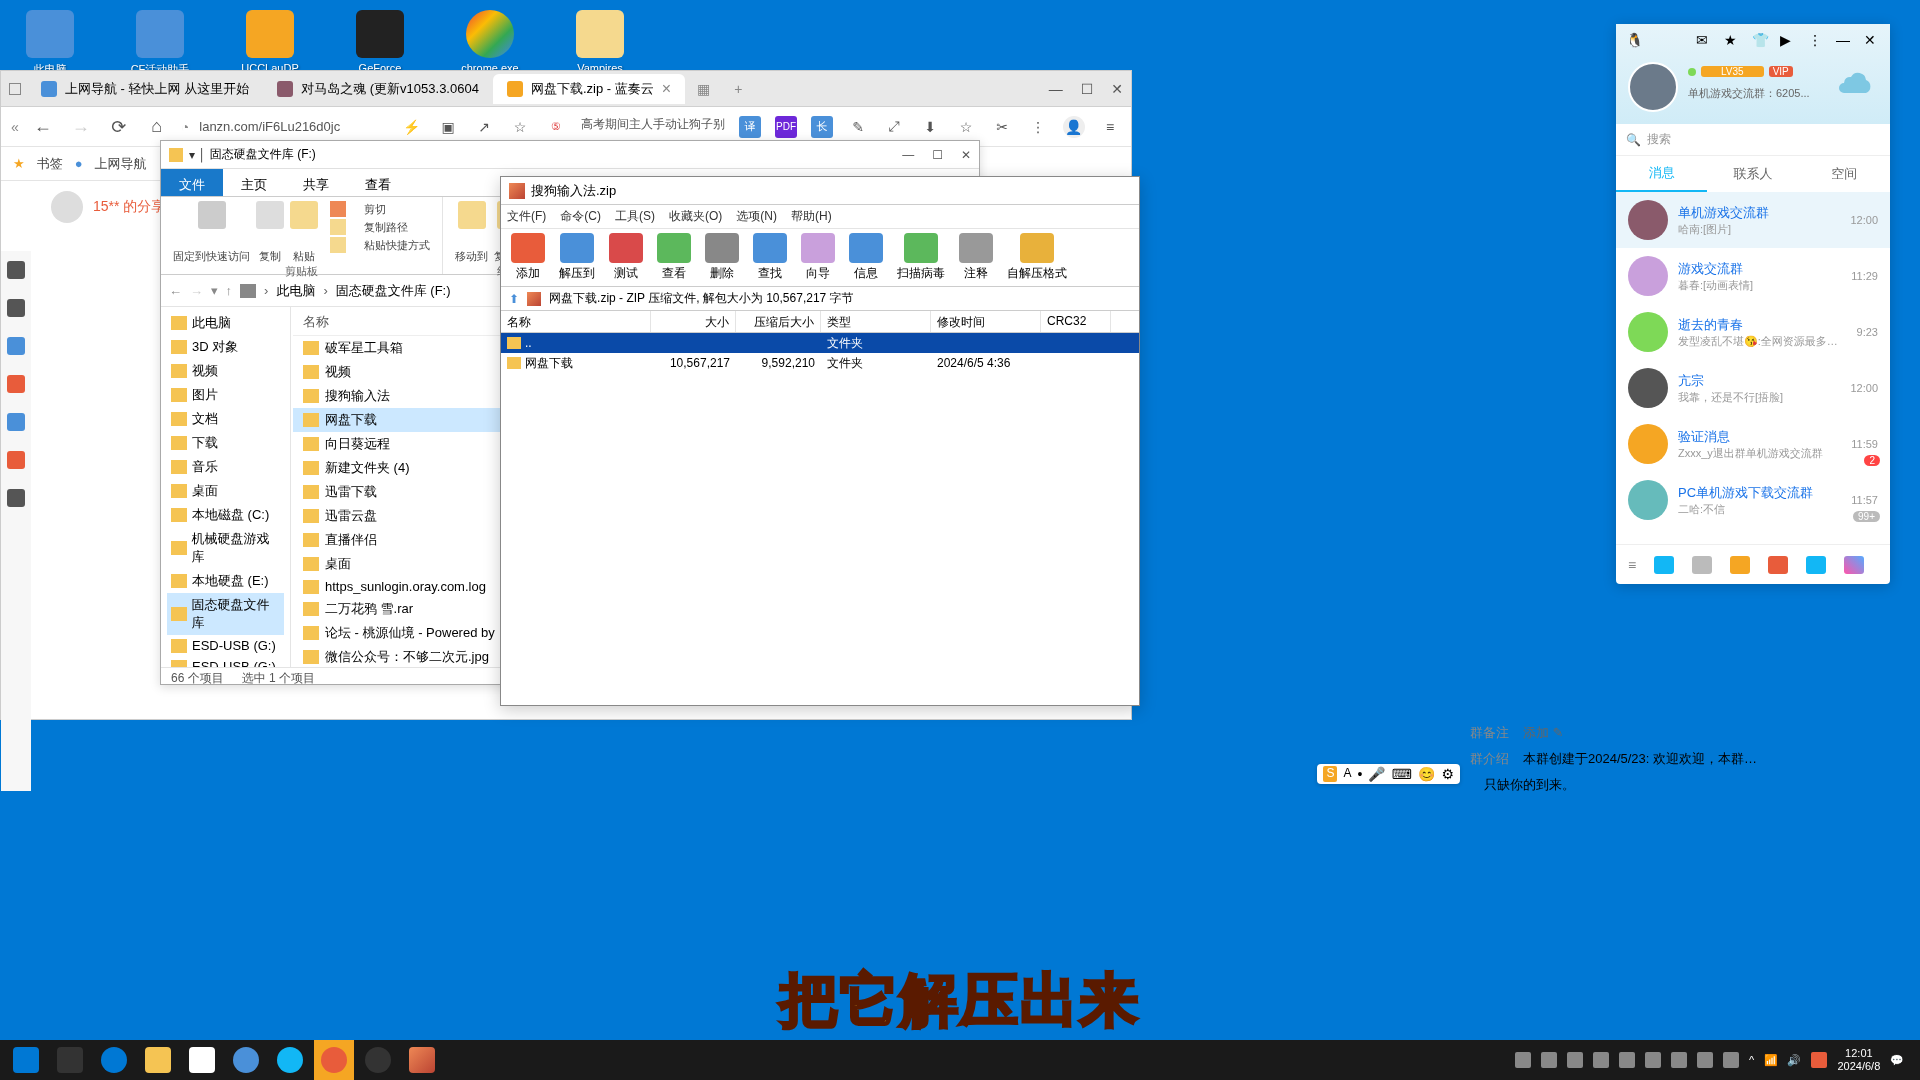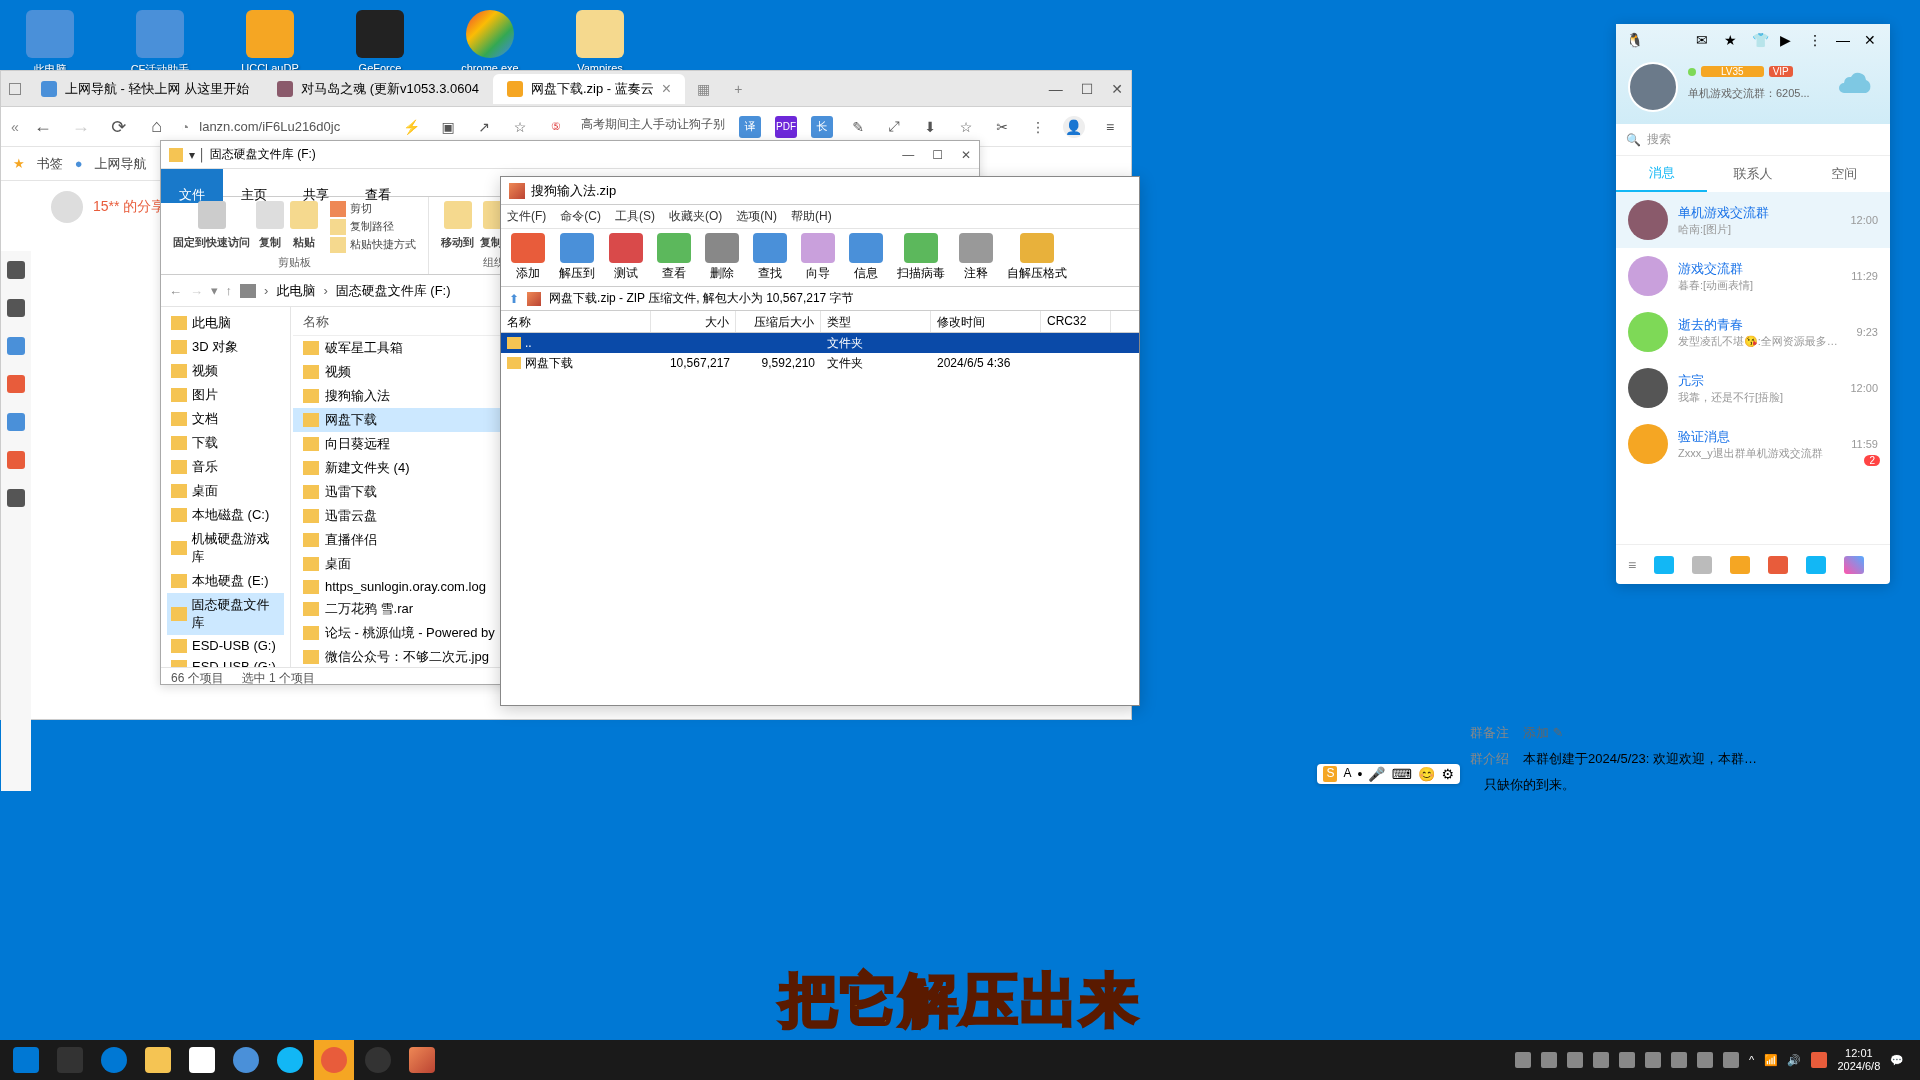--- a/index.html
+++ b/index.html
@@ -31,29 +31,29 @@
 .avatar-circle { width: 32px; height: 32px; background: #ddd; border-radius: 50%; }
 
 .sidebar { position: absolute; left: 0; top: 180px; width: 30px; height: 540px; background: #f7f7f7; display: flex; flex-direction: column; align-items: center; gap: 20px; padding-top: 10px; }
 .sidebar .s-icon { width: 18px; height: 18px; background: #888; border-radius: 3px; }
 
 
 .explorer { position: absolute; top: 140px; left: 160px; width: 820px; height: 545px; background: #fff; border: 1px solid #aaa; box-shadow: 0 2px 10px rgba(0,0,0,0.15); }
 .explorer-title { height: 28px; background: #fff; display: flex; align-items: center; padding: 0 8px; font-size: 12px; border-bottom: 1px solid #e0e0e0; }
 .explorer-title .t-icons { margin-left: auto; display: flex; gap: 18px; color: #555; }
 .explorer-tabs { height: 28px; display: flex; border-bottom: 1px solid #ccc; }
-.exp-tab { padding: 17px 18px; font-size: 13px; }
+.exp-tab { padding: 7px 18px; font-size: 13px; }
 .exp-tab.active { background: #1979ca; color: #fff; }
 
 .ribbon { height: 78px; display: flex; border-bottom: 1px solid #ccc; }
 .ribbon-group { display: flex; flex-direction: column; align-items: center; padding: 4px 12px; border-right: 1px solid #e4e4e4; }
 .ribbon-row { display: flex; gap: 6px; }
-.ribbon-btn { display: flex; flex-direction: column; align-items: center; gap: 6px; font-size: 11px; color: #444; font-weight: bold; }
+.ribbon-btn { display: flex; flex-direction: column; align-items: center; gap: 20px; font-size: 11px; color: #444; }
 .ribbon-btn .ri { width: 28px; height: 28px; background: #f5d98e; border-radius: 3px; }
-.ribbon-small { font-size: 11px; color: #444; display: flex; gap: 4px; }
+.ribbon-small { font-size: 11px; color: #444; display: flex; align-items: center; gap: 18px; }
 .ribbon-small .si { width: 16px; height: 16px; background: #f5d98e; }
 .ribbon-label { font-size: 11px; color: #666; margin-top: auto; }
 
 .explorer-path { height: 32px; display: flex; align-items: center; padding: 0 8px; gap: 8px; border-bottom: 1px solid #e4e4e4; font-size: 13px; }
 .path-arrow { color: #666; }
 
 .explorer-body { display: flex; height: 360px; }
 .exp-nav { width: 130px; border-right: 1px solid #e4e4e4; overflow-y: auto; padding: 4px 6px; font-size: 13px; }
 .exp-nav-item { padding: 3px 4px; display: flex; align-items: center; gap: 5px; }
 .exp-nav-item.selected { background: #cce8ff; }
@@ -599,20 +599,29 @@
       </div>
       <div class="qq-item" style="position: relative;">
         <div class="qq-item-avatar" style="background:#f5a623"></div>
         <div class="qq-item-body">
           <div class="qq-item-title">验证消息</div>
           <div class="qq-item-sub">Zxxx_y退出群单机游戏交流群</div>
         </div>
         <div class="qq-item-time">11:59</div>
         <span class="qq-badge">2</span>
       </div>
+      <div class="qq-item" style="position: relative;">
+        <div class="qq-item-avatar" style="background:#6bb"></div>
+        <div class="qq-item-body">
+          <div class="qq-item-title">PC单机游戏下载交流群</div>
+          <div class="qq-item-sub">二哈:不信</div>
+        </div>
+        <div class="qq-item-time">11:57</div>
+        <span class="qq-badge grey">99+</span>
+      </div>
     </div>
   <div class="qq-bottom">
     <span style="color:#888">≡</span>
     <span class="bi" style="background:#12b7f5"></span>
     <span class="bi"></span>
     <span class="bi" style="background:#f5a623"></span>
     <span class="bi" style="background:#e85c3b"></span>
     <span class="bi" style="background:#12b7f5"></span>
     <span class="bi" style="background:linear-gradient(45deg,#f5a,#5af)"></span>
   </div>

